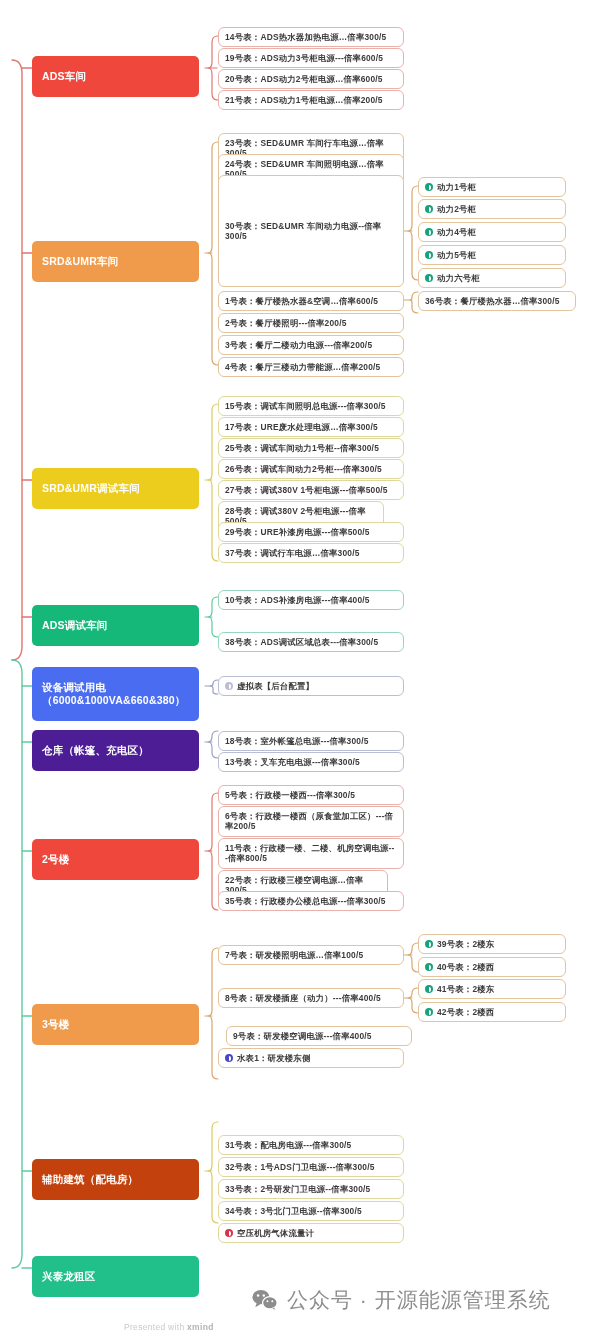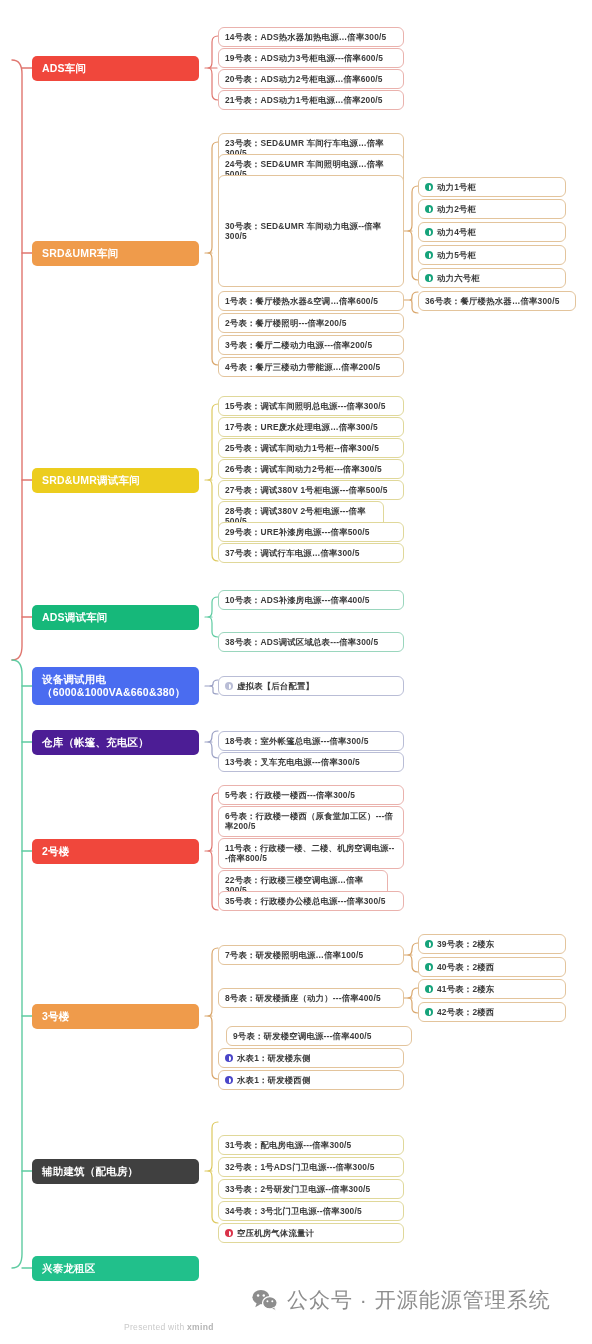--- a/index.html
+++ b/index.html
@@ -30,21 +30,21 @@
     line-height: 1.22;
     letter-spacing: .2px;
   }
 
   
   .cat {
     border-radius: 5px;
     color: #fff;
     font-size: 10.5px;
     font-weight: 700;
-    padding: 6px 10px;
+    padding: 14px 10px;
     left: 32px;
     width: 167px;
   }
 
   
   .leaf {
     border-radius: 6px;
     border: 1px solid #ccc;
     background: #fff;
     color: #3b3b3b;
@@ -186,21 +186,21 @@
   </div>
 
   <div class="node cat" style="top:839px; background:#f0473c;">
     <span>2号楼</span>
   </div>
 
   <div class="node cat" style="top:1004px; background:#ef9b4b;">
     <span>3号楼</span>
   </div>
 
-  <div class="node cat" style="top:1159px; background:#404040;">
+  <div class="node cat" style="top:1159px; background:#c2410c;">
     <span>辅助建筑（配电房）</span>
   </div>
 
   <div class="node cat" style="top:1256px; background:#21c08b;">
     <span>兴泰龙租区</span>
   </div>
 
   <div class="node leaf" style="left:218px; top:27px; width:186px; border-color:#eab2ad;">
     <span class="txt">14号表：ADS热水器加热电源…倍率300/5</span>
   </div>
@@ -345,24 +345,20 @@
     <span class="glyph g-elec"></span>
     <span class="txt">42号表：2楼西</span>
   </div>
 
   <div class="node leaf" style="left:218px; top:1026px; width:186px; border-color:#e3c49c;margin-left:8px;">
     <span class="txt">9号表：研发楼空调电源---倍率400/5</span>
   </div>
   <div class="node leaf" style="left:218px; top:1048px; width:186px; border-color:#e3c49c;">
     <span class="glyph g-water"></span>
     <span class="txt">水表1：研发楼东侧</span>
-  </div>
-  <div class="node leaf" style="left:218px; top:1070px; width:186px; border-color:#e3c49c;">
-    <span class="glyph g-water"></span>
-    <span class="txt">水表1：研发楼西侧</span>
   </div>
 
   <div class="node leaf" style="left:218px; top:1135px; width:186px; border-color:#e0d89a;">
     <span class="txt">31号表：配电房电源---倍率300/5</span>
   </div>
   <div class="node leaf" style="left:218px; top:1157px; width:186px; border-color:#e0d89a;">
     <span class="txt">32号表：1号ADS门卫电源---倍率300/5</span>
   </div>
   <div class="node leaf" style="left:218px; top:1179px; width:186px; border-color:#e0d89a;">
     <span class="txt">33号表：2号研发门卫电源--倍率300/5</span>

